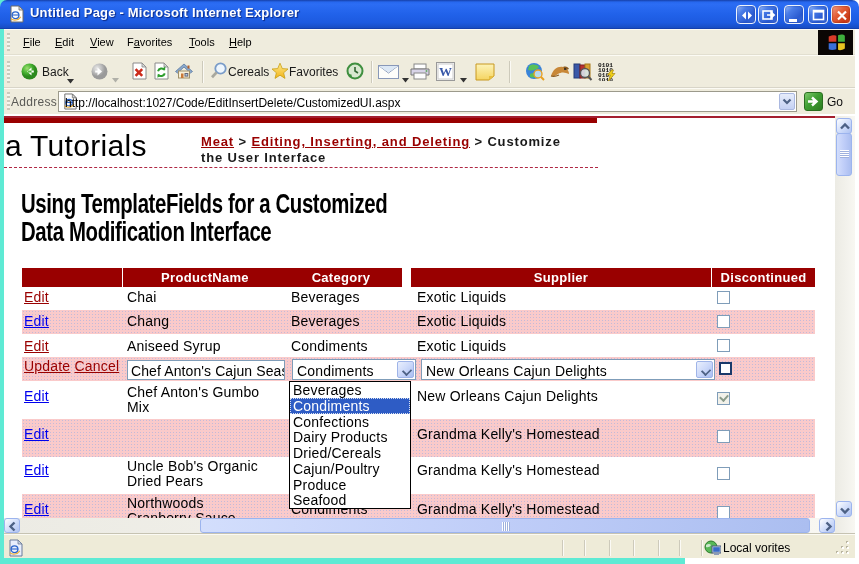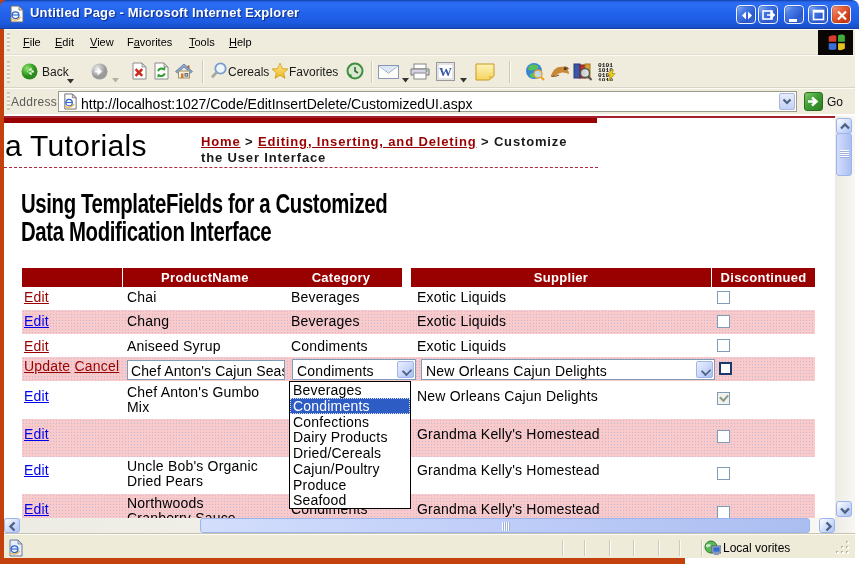--- a/index.html
+++ b/index.html
@@ -1,17 +1,17 @@
 <!DOCTYPE html>
 <html><head>
 <meta charset="utf-8">
 <style>
 * { margin:0; padding:0; box-sizing:border-box; }
 html,body { width:859px; height:564px; overflow:hidden; font-family:"Liberation Sans", sans-serif; }
-#win { position:absolute; left:0; top:0; width:685px; height:564px; background:#c2410c; }
+#win { position:absolute; left:0; top:0; width:685px; height:564px; background:#5eead4; }
 
 
 #titlebar { position:absolute; left:0; top:0; width:859px; height:29px;
   background:linear-gradient(180deg,#1640A8 0%,#2667EE 7%,#2C6DF4 14%,#2162EA 48%,#1C5AE0 78%,#184EC6 95%,#1138A0 100%);
   border-radius:7px 7px 0 0; }
 #titlebar .ticon { position:absolute; left:8px; top:5px; }
 #titlebar .ttext { position:absolute; left:30px; top:5px; color:#fff; font-weight:bold; font-size:13px; text-shadow:1px 1px 1px #0b2a86; letter-spacing:0.2px;}
 .wb { position:absolute; top:5px; width:20px; height:19px; border:1px solid #eef3fc; border-radius:4px;
   background:linear-gradient(135deg,#9dbdf8 0%,#4a7de8 30%,#2a5ad0 70%,#3e6cd8 100%);
   box-shadow:inset 0 0 2px #1a3ea8; }
@@ -30,21 +30,21 @@
 
 
 #toolbar { top:55px; height:33px; border-bottom:1px solid #d8d5c8; }
 #toolbar .tbtxt { position:absolute; top:10px; font-size:12px; color:#1a1a1a; }
 .icon { position:absolute; }
 
 
 #addrbar { top:88px; height:26px; }
 #addrtext { position:absolute; left:7px; top:7px; font-size:12px; color:#5a5a56; letter-spacing:0.3px; }
 #addrfield { position:absolute; left:54px; top:3px; width:739px; height:21px; background:#fff; border:1px solid #9c9a8c; }
-#addrfield .url { position:absolute; left:22px; top:4px; font-size:14px; color:#000; white-space:nowrap; }
+#addrfield .url { position:absolute; left:6px; top:4px; font-size:12px; color:#000; white-space:nowrap; }
 #addrdrop { position:absolute; right:1px; top:1px; width:16px; height:17px; background:linear-gradient(180deg,#e6ecfb,#c5d1f3); border:1px solid #aab8e0; border-radius:2px;}
 #gobtn { position:absolute; left:800px; top:4px; width:19px; height:19px; border-radius:3px;
   background:linear-gradient(135deg,#7cc96a 0%,#3f9e33 45%,#2d7d22 100%); border:1px solid #2a6e20; }
 #gotext { position:absolute; left:823px; top:7px; font-size:12px; color:#111; }
 
 
 #content { position:absolute; left:4px; top:114px; width:851px; height:419px; background:#fff; overflow:hidden; }
 
 #redbar { position:absolute; left:0; top:3px; width:593px; height:6px; background:#990000; }
 #redline { position:absolute; left:0; top:2px; width:832px; height:2px; background:#a41f2f; }
@@ -321,21 +321,21 @@
     <div id="gobtn"><svg width="17" height="17">
           <path d="M3 8.5 h7 M7 4.5 L11.5 8.5 L7 12.5" fill="none" stroke="#fff" stroke-width="2.4"></path>
         </svg></div>
     <span id="gotext">Go</span>
   </div>
 
   <div id="content">
     <div id="redbar"></div>
     <div id="redline"></div>
     <div id="sitetitle">a Tutorials</div>
-    <div id="crumb"><a href="#">Home</a> &gt; <a href="#">Editing, Inserting, and Deleting</a> &gt; Customize<br>the User Interface</div>
+    <div id="crumb"><a href="#">Meat</a> &gt; <a href="#">Editing, Inserting, and Deleting</a> &gt; Customize<br>the User Interface</div>
     <div id="dashline"></div>
     <div id="h1">Using TemplateFields for a Customized<br>Data Modification Interface</div>
 
     <div id="grid">
 
       <div class="hdr" style="left:0; top:0; width:100px;"></div>
       <div class="hdr" style="left:101px; top:0; width:164px;">ProductName</div>
       <div class="hdr" style="left:258px; top:0; width:122px;">Category</div>
       <div class="hdr" style="left:389px; top:0; width:300px;">Supplier</div>
       <div class="hdr" style="left:690px; top:0; width:103px;">Discontinued</div>

